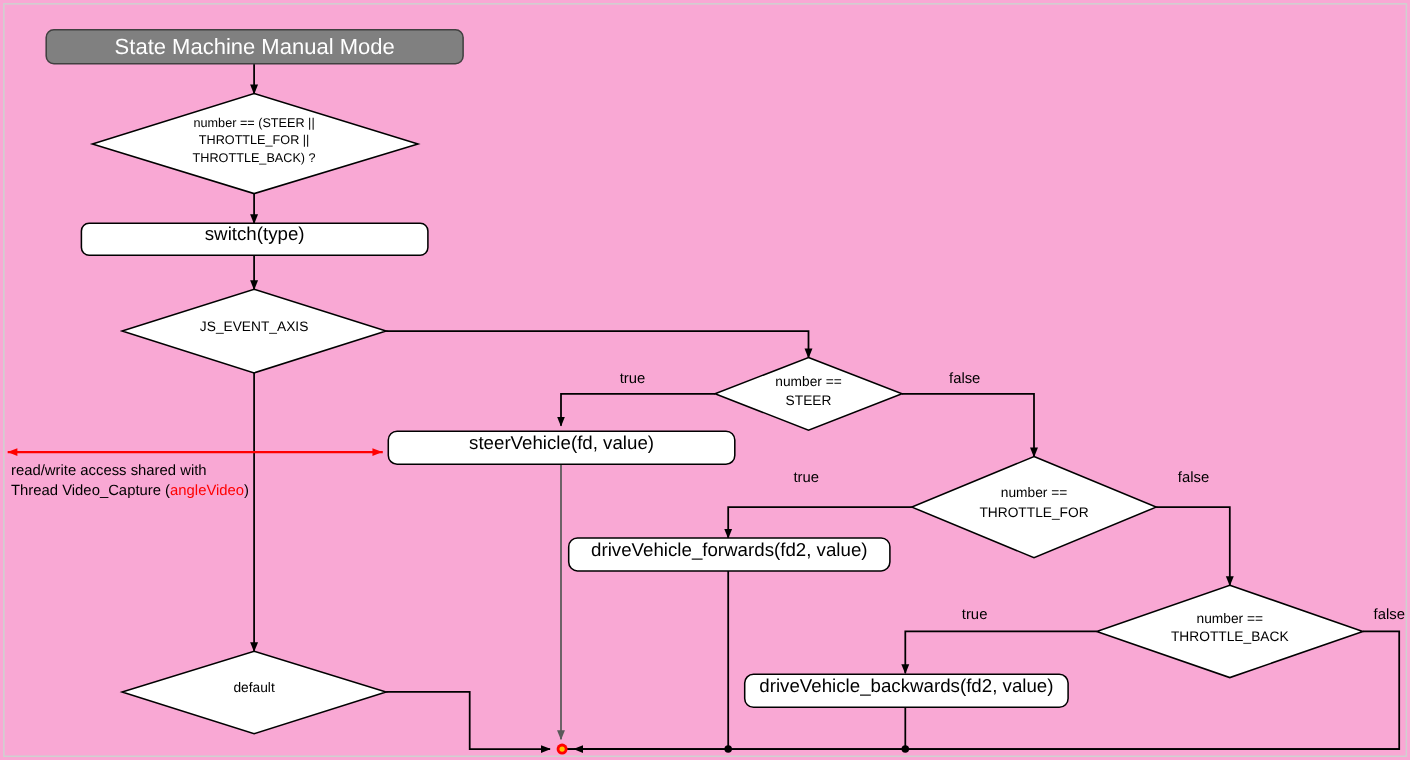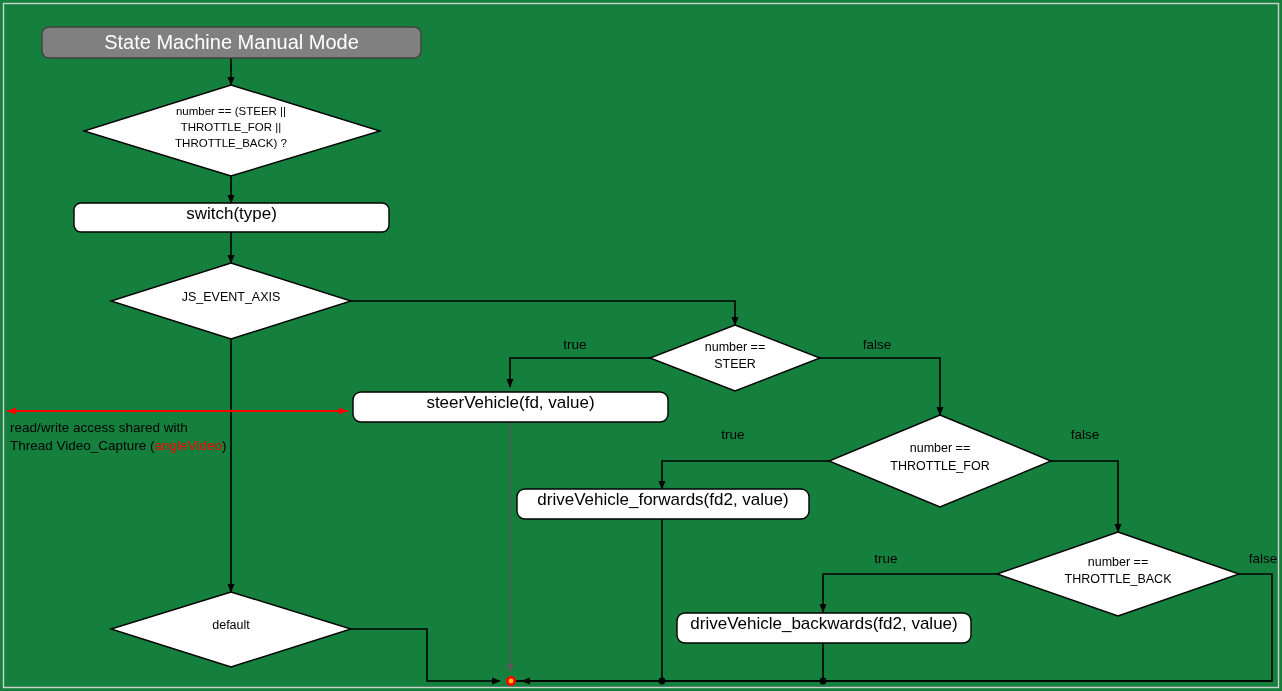--- a/index.html
+++ b/index.html
@@ -6,21 +6,21 @@
   html, body {
     margin: 0;
     padding: 0;
     background: #ffffff;
     font-family: "Liberation Sans", sans-serif;
   }
   #canvas {
     position: relative;
     width: 1282px;
     height: 691px;
-    background: #15803d;
+    background: #f9a8d4;
     overflow: hidden;
   }
   svg.diagram {
     position: absolute;
     top: 0;
     left: 0;
     width: 1282px;
     height: 691px;
   }
   .edge {

